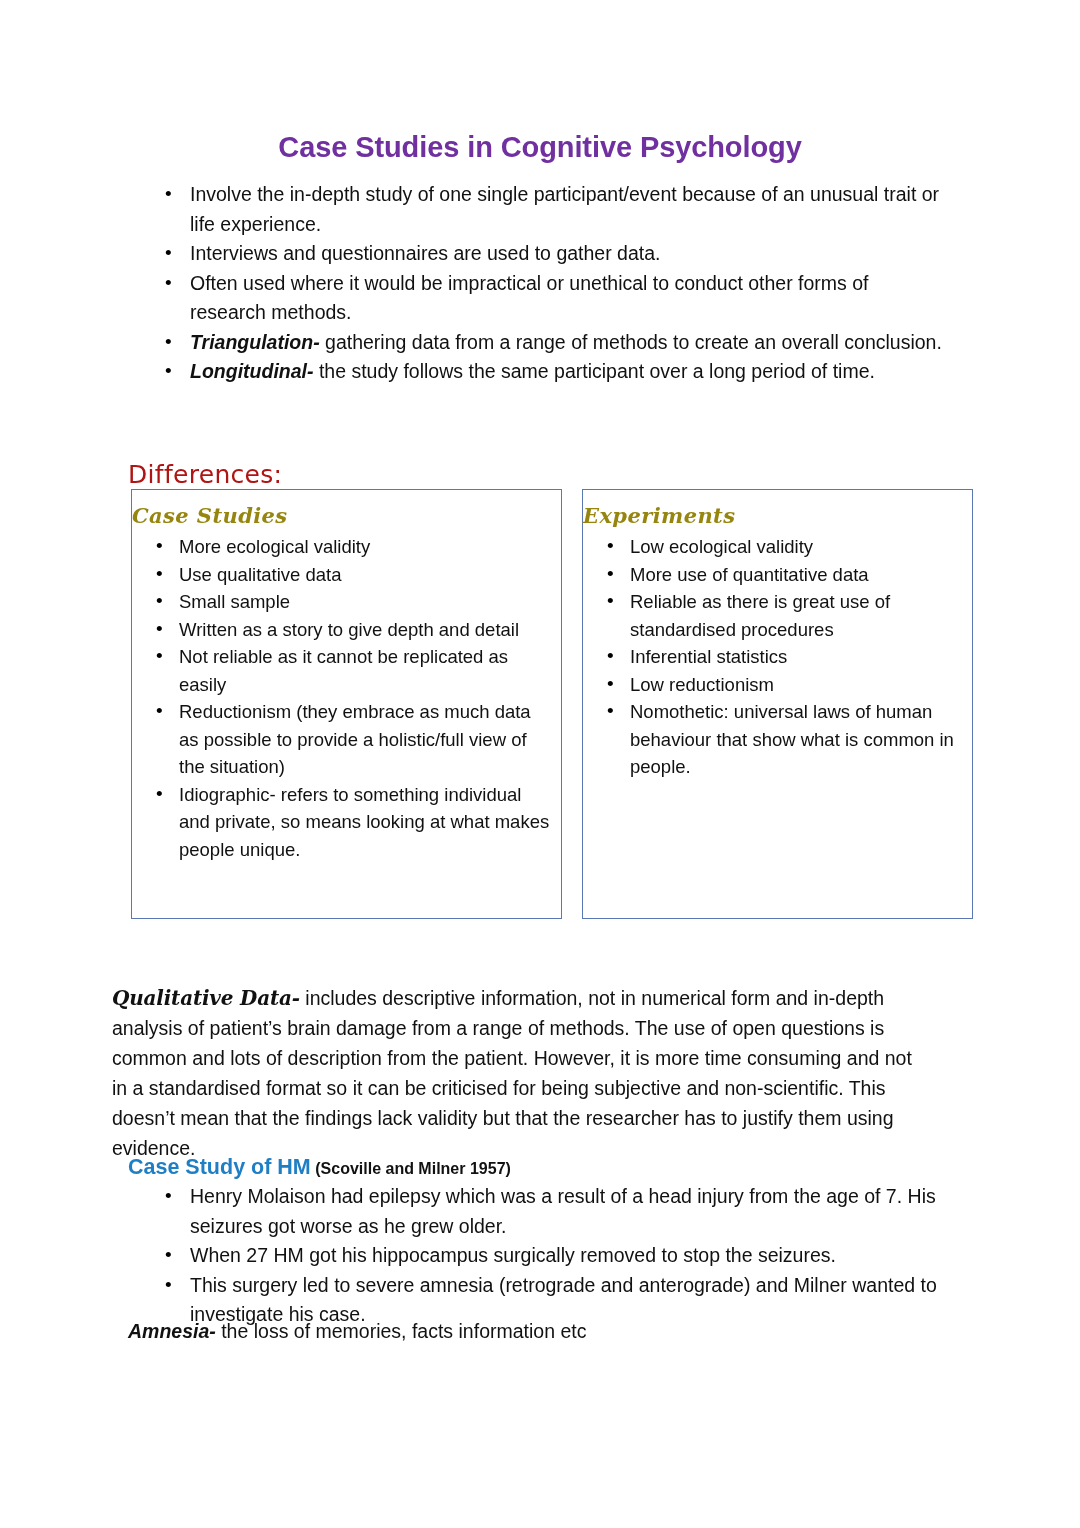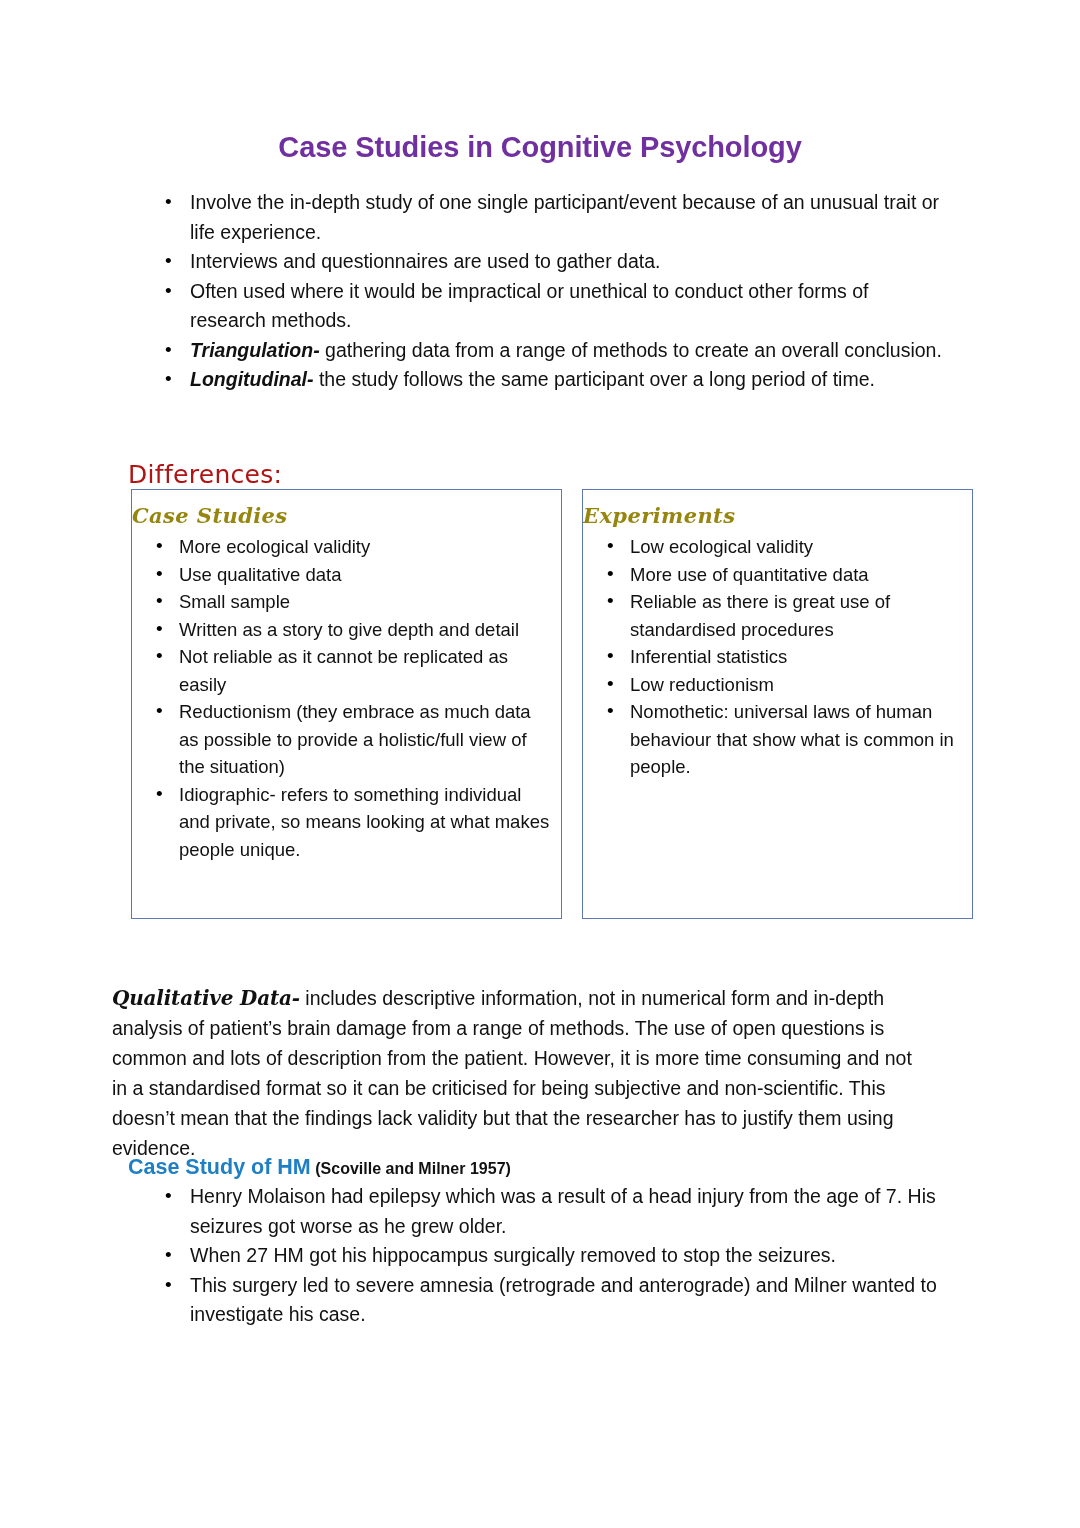--- a/index.html
+++ b/index.html
@@ -58,21 +58,21 @@
     top: -1px;
     font-size: 19px;
     line-height: 29px;
     color: #000000;
   }
 
   
   .intro-list {
     position: absolute;
     left: 157px;
-    top: 188px;
+    top: 180px;
     width: 790px;
   }
   .intro-list .bullet-item {
     font-size: 19.5px;
     line-height: 29.5px;
   }
   .term-bi {
     font-weight: bold;
     font-style: italic;
   }
@@ -247,14 +247,17 @@
   <div class="hm-heading">
     <span class="hm-blue">Case Study of HM</span><span class="hm-black"> (Scoville and Milner 1957)</span>
   </div>
 
   <ul class="bullet-list hm-list">
     <li class="bullet-item">Henry Molaison had epilepsy which was a result of a head injury from the age of 7. His seizures got worse as he grew older.</li>
     <li class="bullet-item">When 27 HM got his hippocampus surgically removed to stop the seizures.</li>
     <li class="bullet-item">This surgery led to severe amnesia (retrograde and anterograde) and Milner wanted to investigate his case.</li>
   </ul>
 
+  <div class="amnesia-line">
+    <span class="term-bi">Amnesia-</span><span> the loss of memories, facts information etc</span>
+  </div>
 
 </div>
 
 </body></html>

